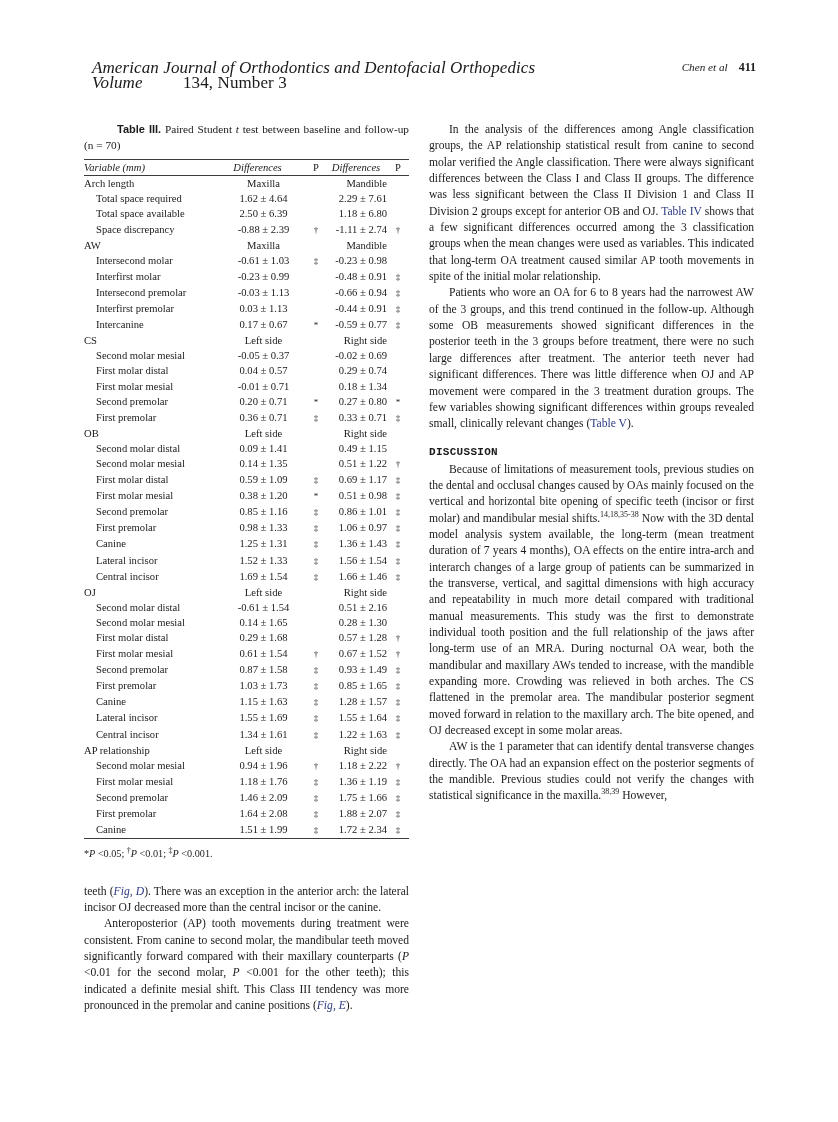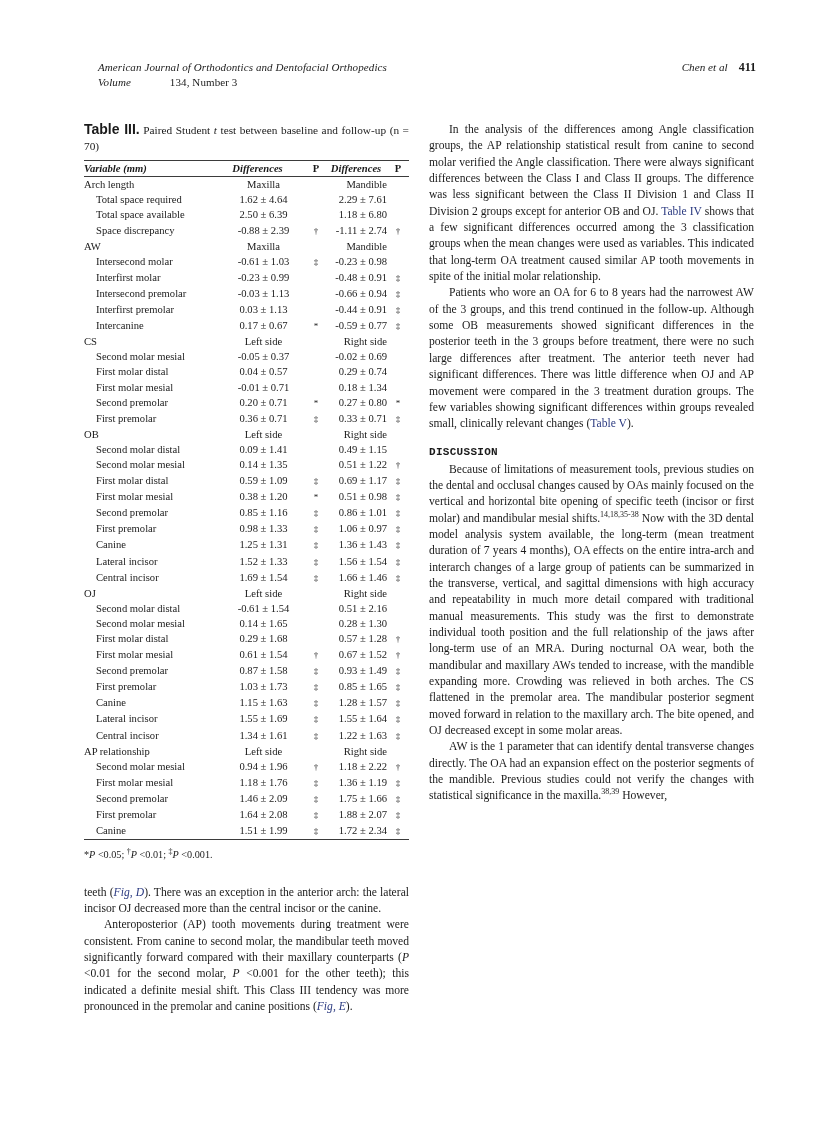--- a/index.html
+++ b/index.html
@@ -22,24 +22,24 @@
   
   .runhead {
     position: absolute;
     left: 84px;
     top: 60px;
     width: 672px;
     height: 34px;
   }
   .runhead-left {
     position: absolute;
-    left: 14px;
+    left: 8px;
     top: 0;
     font-style: italic;
-    font-size: 11px;
+    font-size: 17px;
     line-height: 15px;
     letter-spacing: 0.1px;
   }
   .runhead-left .vol .num {
     font-style: normal;
     margin-left: 36px;
   }
   .runhead-right {
     position: absolute;
     right: 0;
@@ -71,38 +71,39 @@
   
   .tbl-caption {
     font-size: 11.3px;
     line-height: 15.6px;
     text-align: justify;
     margin: 0 0 6px 0;
   }
   .tbl-caption .tbl-label {
     font-family: "Liberation Sans", sans-serif;
     font-weight: bold;
-    font-size: 14px;
+    font-size: 11px;
+    margin-left: 33px;
   }
   .tbl-caption .ital { font-style: italic; }
 
   table.data {
     width: 325px;
     border-collapse: collapse;
     font-size: 10.6px;
     line-height: 15.1px;
   }
   table.data th,
   table.data td {
     padding: 0;
     vertical-align: baseline;
     white-space: nowrap;
   }
   thead th {
-    font-weight: bold;
+    font-weight: normal;
     font-style: italic;
     padding-bottom: 3px;
     margin-left: 40px;
   }
   thead th.p-h {
     font-style: normal;
   }
   tr.head-row th { border-top: 1.1px solid #3b3b3b; }
   thead tr.head-row th { border-top: none; }
   .rule-top td, .rule-top th { border-top: 1.1px solid #3b3b3b; }

